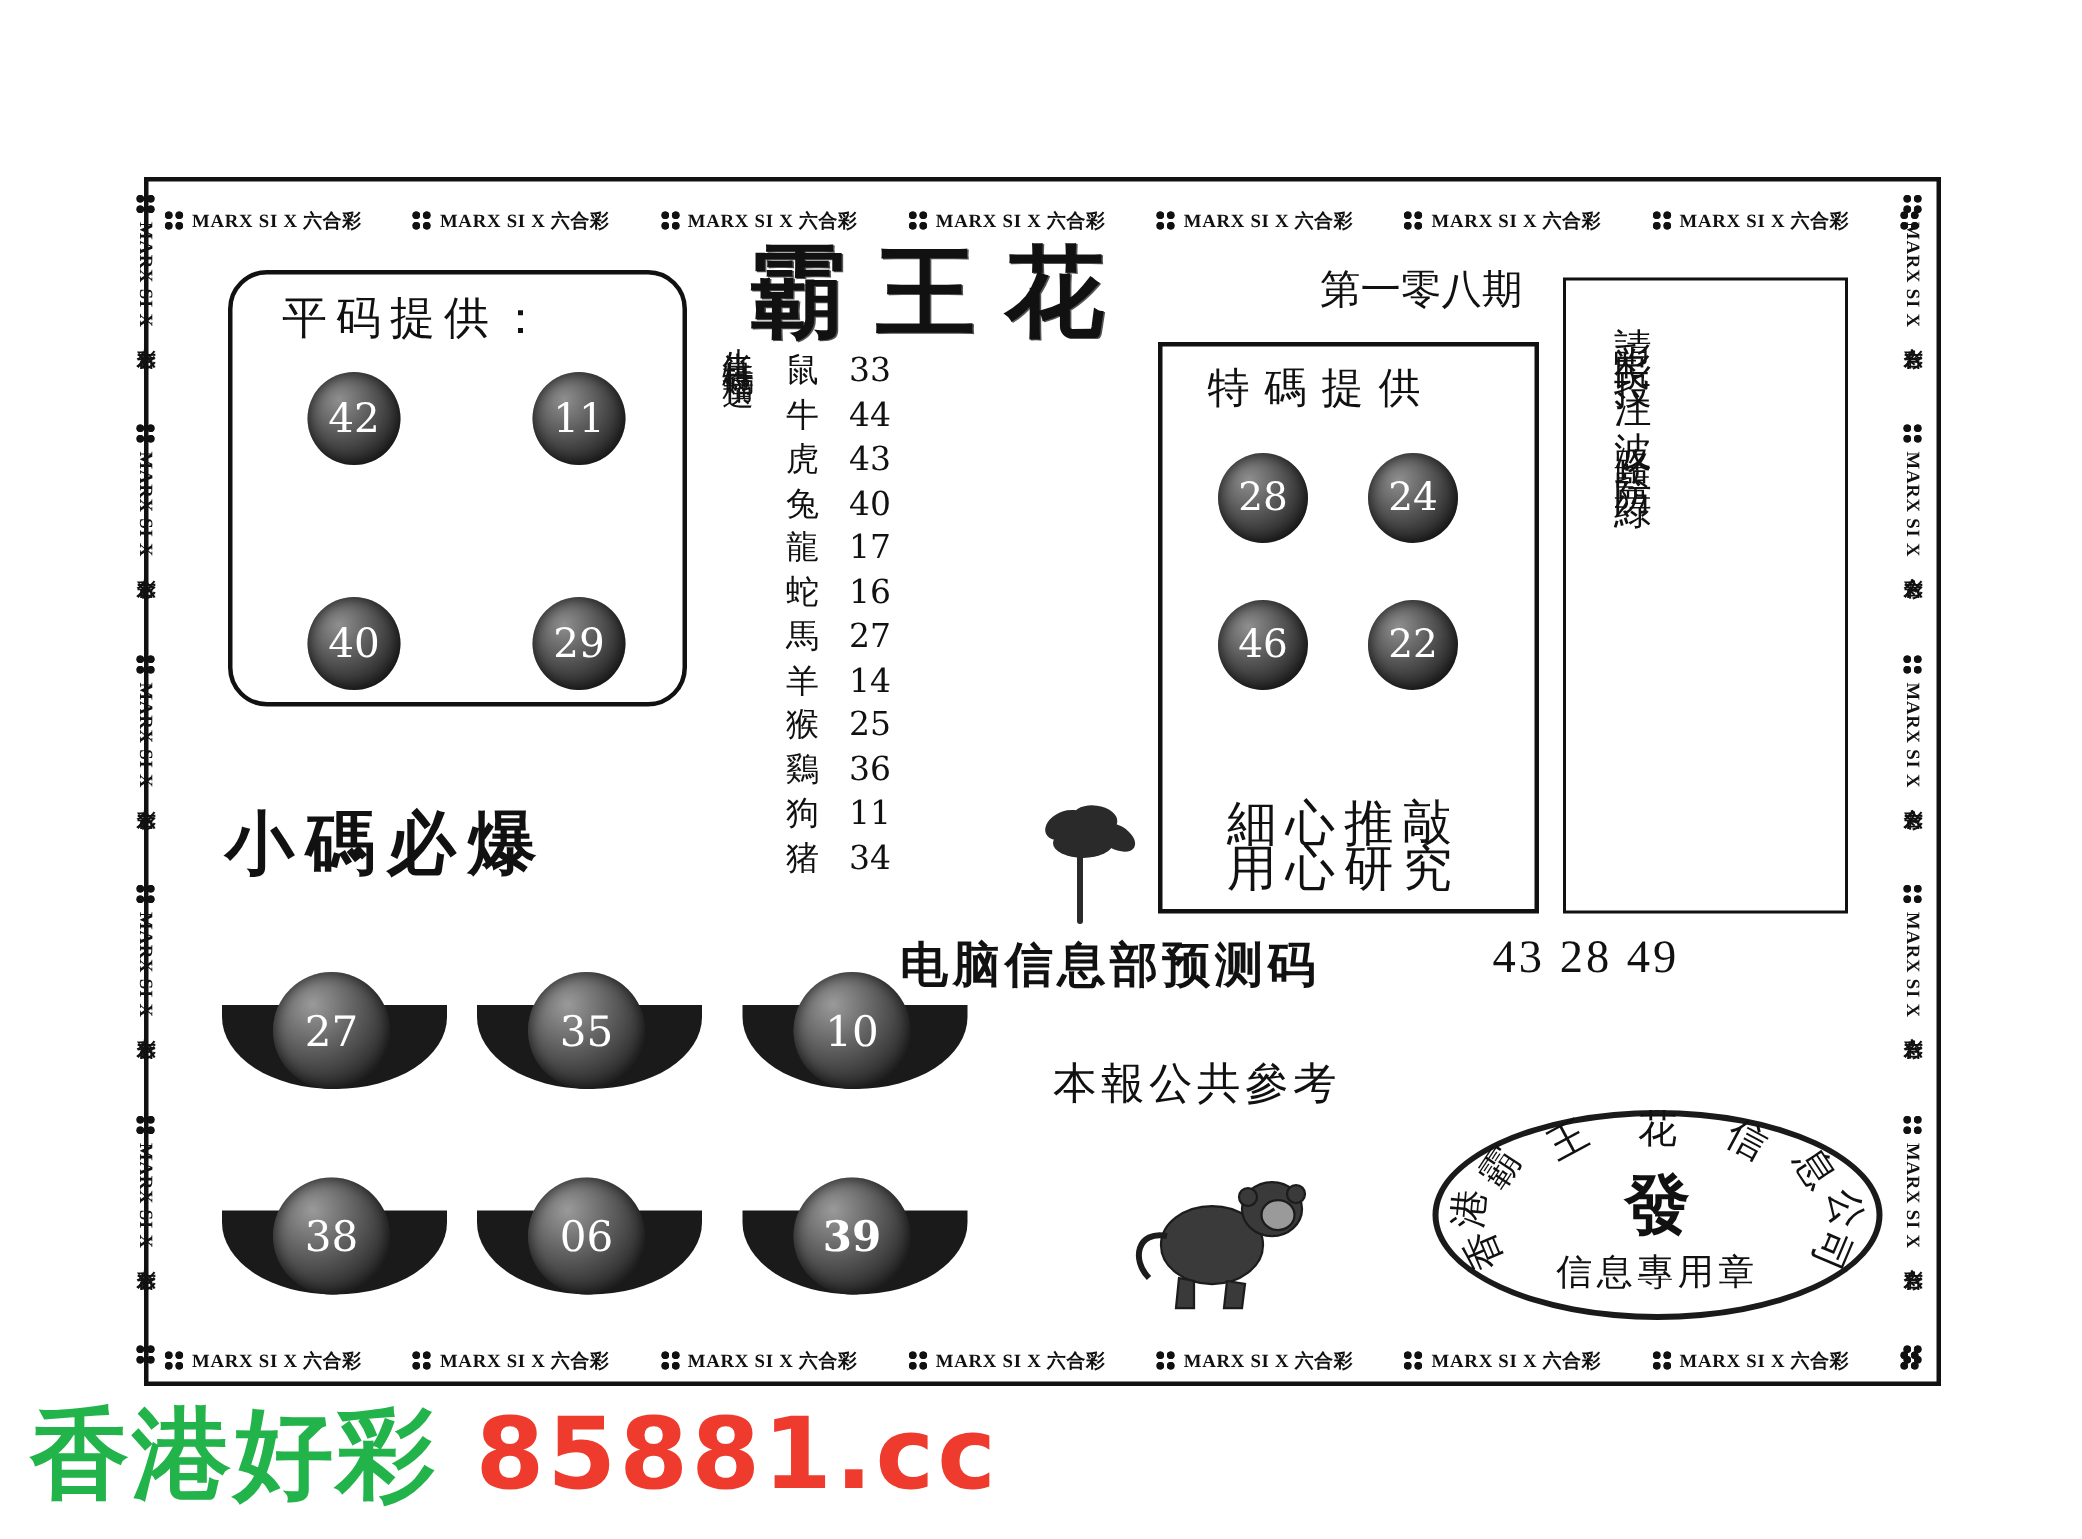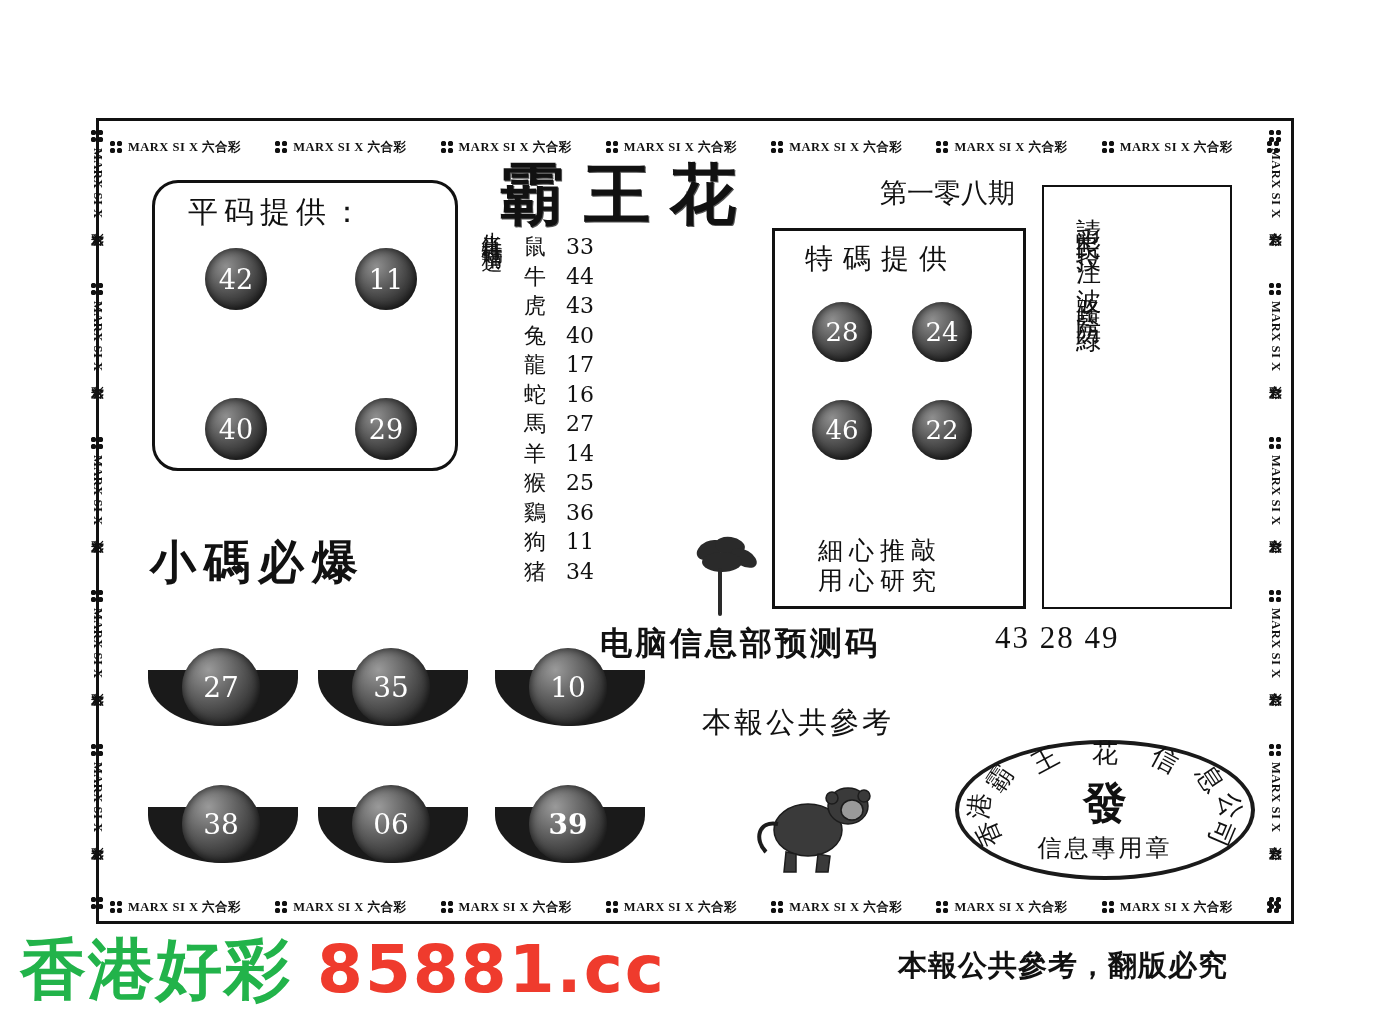--- a/index.html
+++ b/index.html
@@ -197,22 +197,22 @@
     color: #111;
   }
   .ball.t { width: 60px; height: 60px; font-size: 26px; }
   .ball-t1 { left: 812px; top: 302px; }
   .ball-t2 { left: 912px; top: 302px; }
   .ball-t3 { left: 812px; top: 400px; text-align: right; }
   .ball-t4 { left: 912px; top: 400px; }
   .te-foot {
     position: absolute;
     left: 818px; top: 535px;
-    font-family: Liberation Sans, sans-serif;
-    font-size: 25px;
+    font-family: Liberation Serif, serif;
+    font-size: 33px;
     line-height: 30px;
     letter-spacing: 6px;
     color: #111;
   }
 
   
   .notice-box {
     position: absolute;
     left: 1042px; top: 185px;
     width: 186px; height: 420px;
@@ -597,19 +597,18 @@
         <span style="transform: translate(7.71527e-15px, -58px) rotate(0deg) translate(-50%, -50%);">花</span>
         <span style="transform: translate(59.6383px, -51.0917px) rotate(28.25deg) translate(-50%, -50%);">信</span>
         <span style="transform: translate(105.07px, -32.0123px) rotate(56.5deg) translate(-50%, -50%);">息</span>
         <span style="transform: translate(125.471px, -5.30709px) rotate(84.75deg) translate(-50%, -50%);">公</span>
         <span style="transform: translate(115.984px, 22.6624px) rotate(113deg) translate(-50%, -50%);">司</span>
       </div>
     <div class="seal-center">發</div>
     <div class="seal-bottom">信息專用章</div>
   </div>
 
-  <div class="footer-note">本報公共參考，翻版必究</div>
   <div class="watermark">
     <span class="wm-green">香港好彩</span>
     <span class="wm-red">85881.cc</span>
   </div>
 
 </div>
 
 </body></html>

